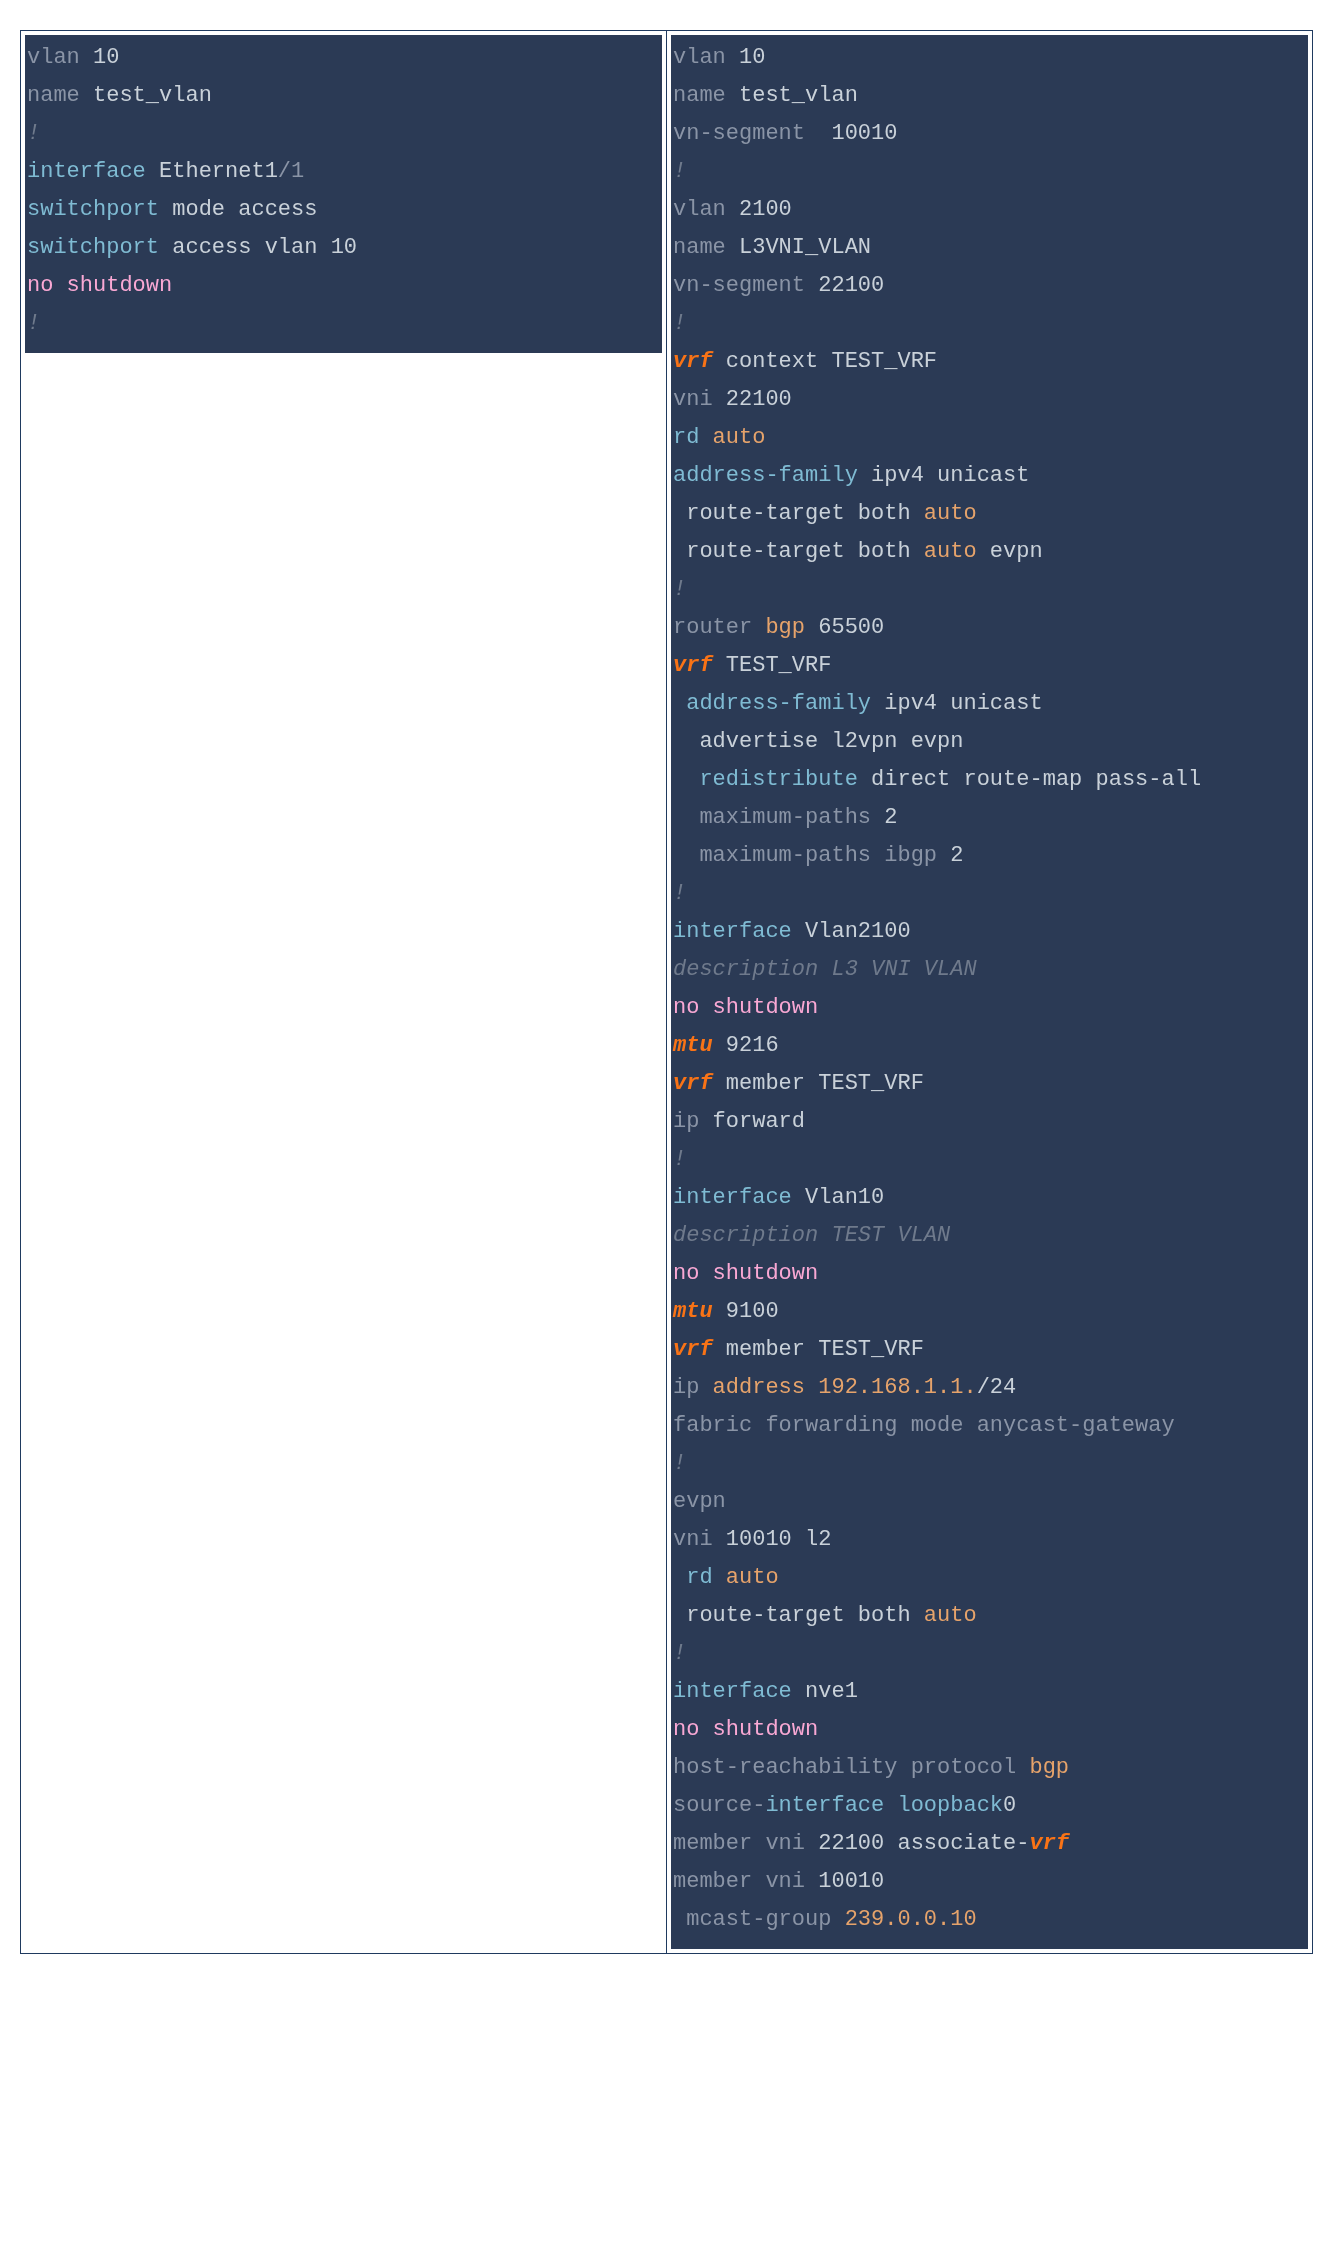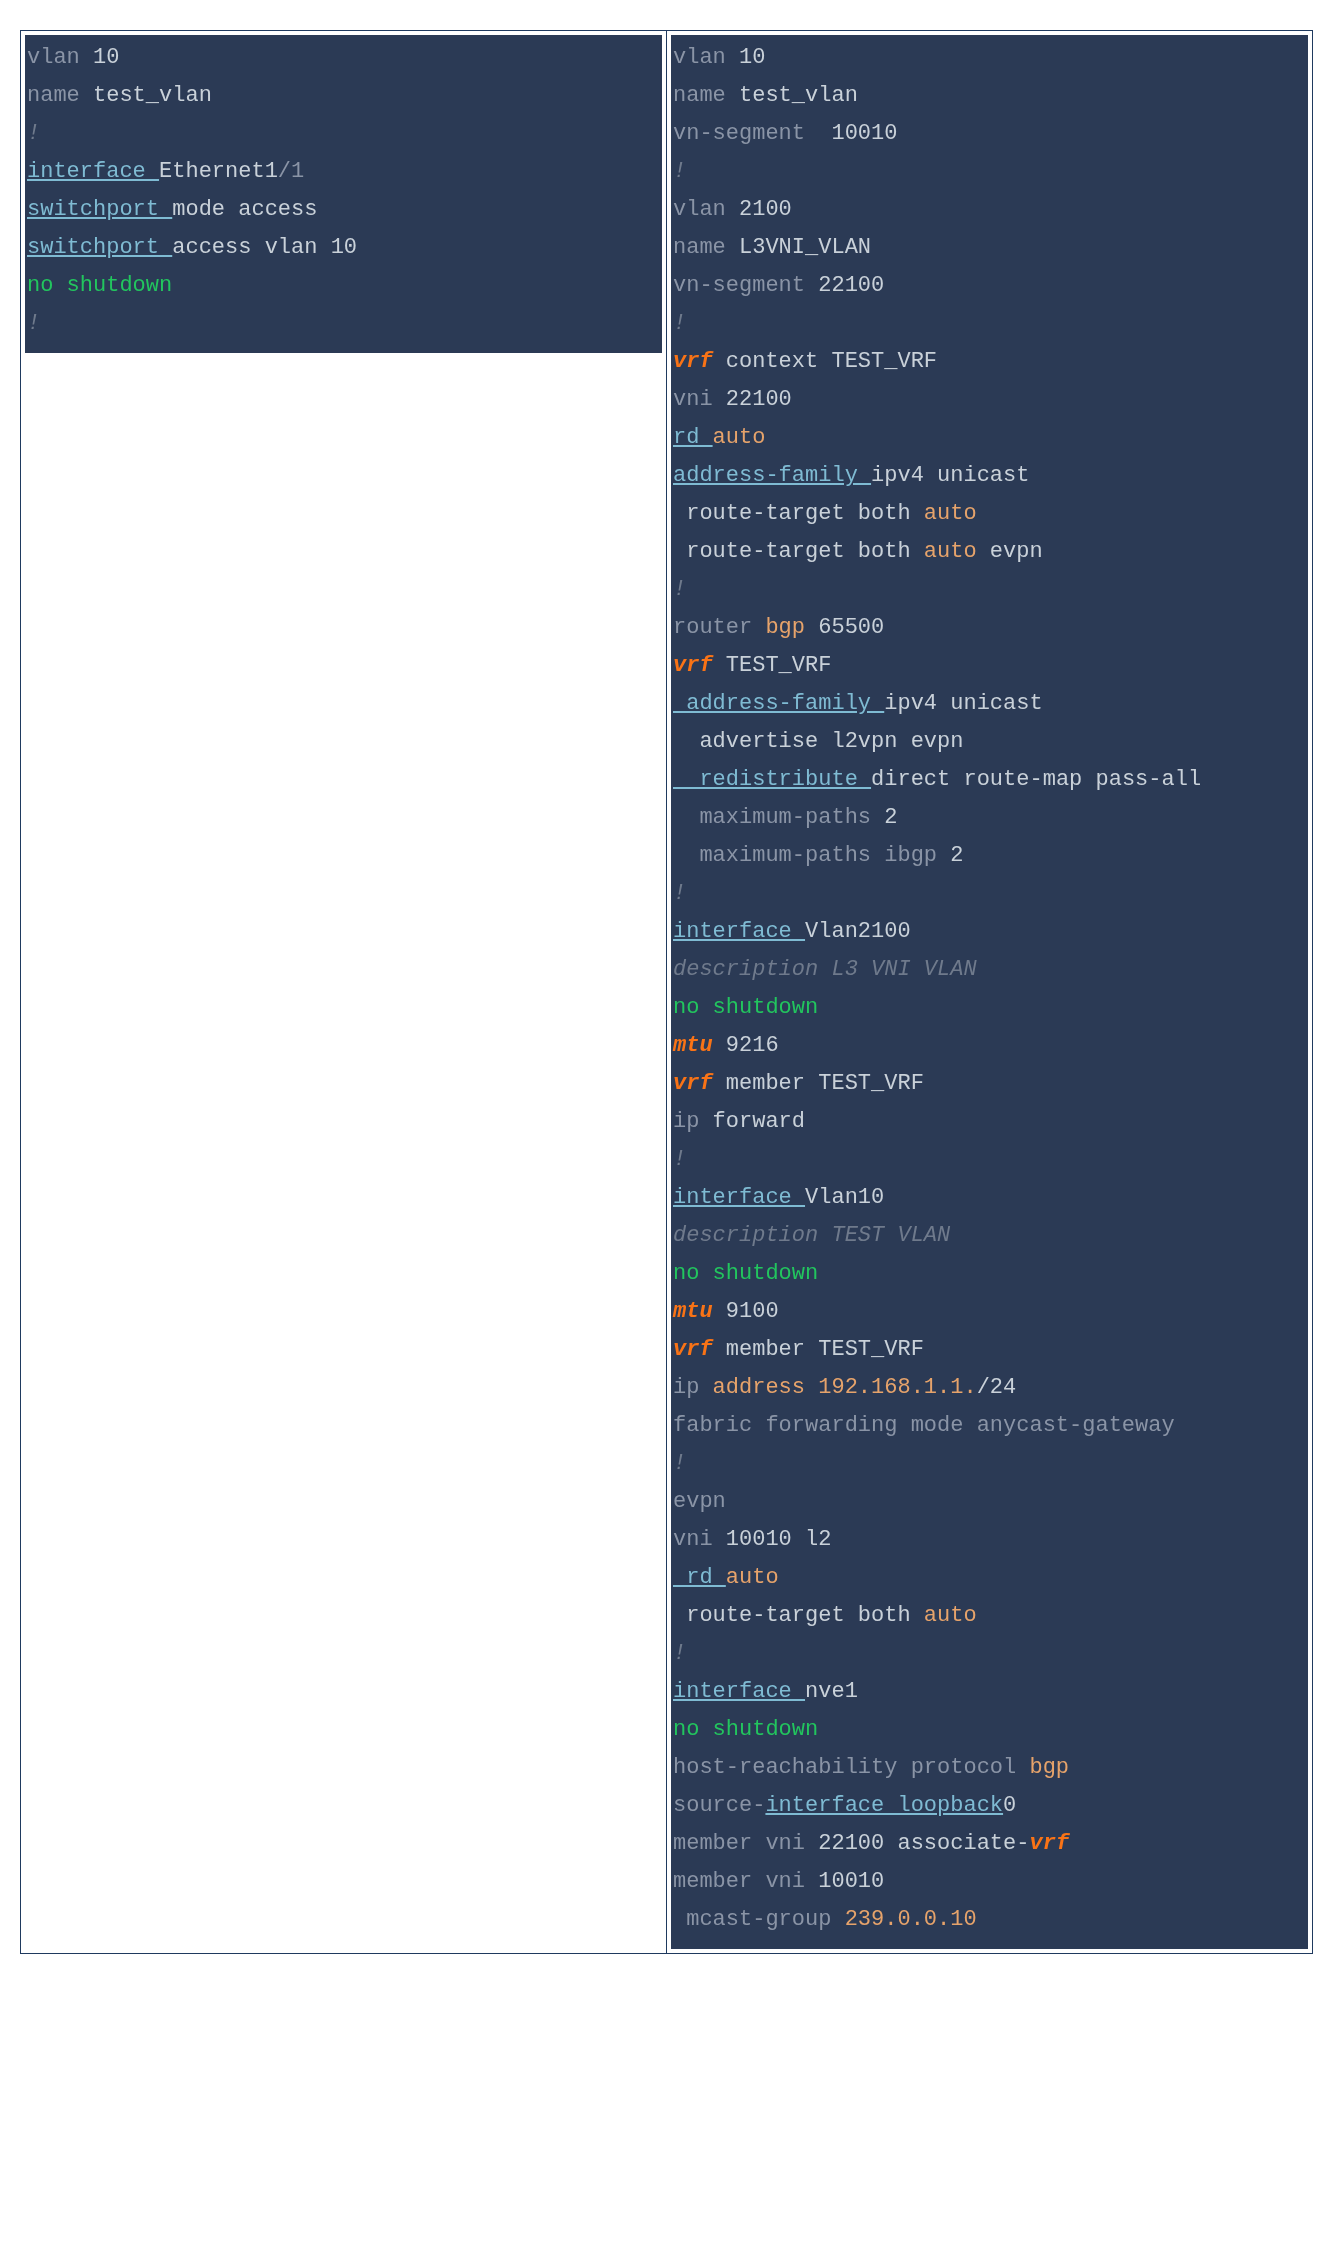--- a/index.html
+++ b/index.html
@@ -31,24 +31,24 @@
     font-size: 22px;
     line-height: 38px;
     padding: 4px 0 10px 0;
     white-space: pre;
     overflow: hidden;
   }
   .codeblock .line { display: block; padding: 0 2px; }
   .tok-default { color: #c9d1d9; }
   .tok-muted   { color: #8a94a6; }
   .tok-comment { color: #6f7a8c; font-style: italic; }
-  .tok-key     { color: #7fbbd3; text-decoration: underline; }            
+  .tok-key     { color: #7fbbd3; }            
   .tok-key-em  { color: #f97316; font-style: italic; font-weight: bold; } 
   .tok-orange  { color: #e6a36b; }            
-  .tok-red     { color: #22c55e; }            
+  .tok-red     { color: #f9a8d4; }            
   .codeline span { white-space: pre; }
 </style>
 </head>
 <body>
 
 <div class="page">
   <table class="layout">
     <tbody>
       <tr>
         <td>

